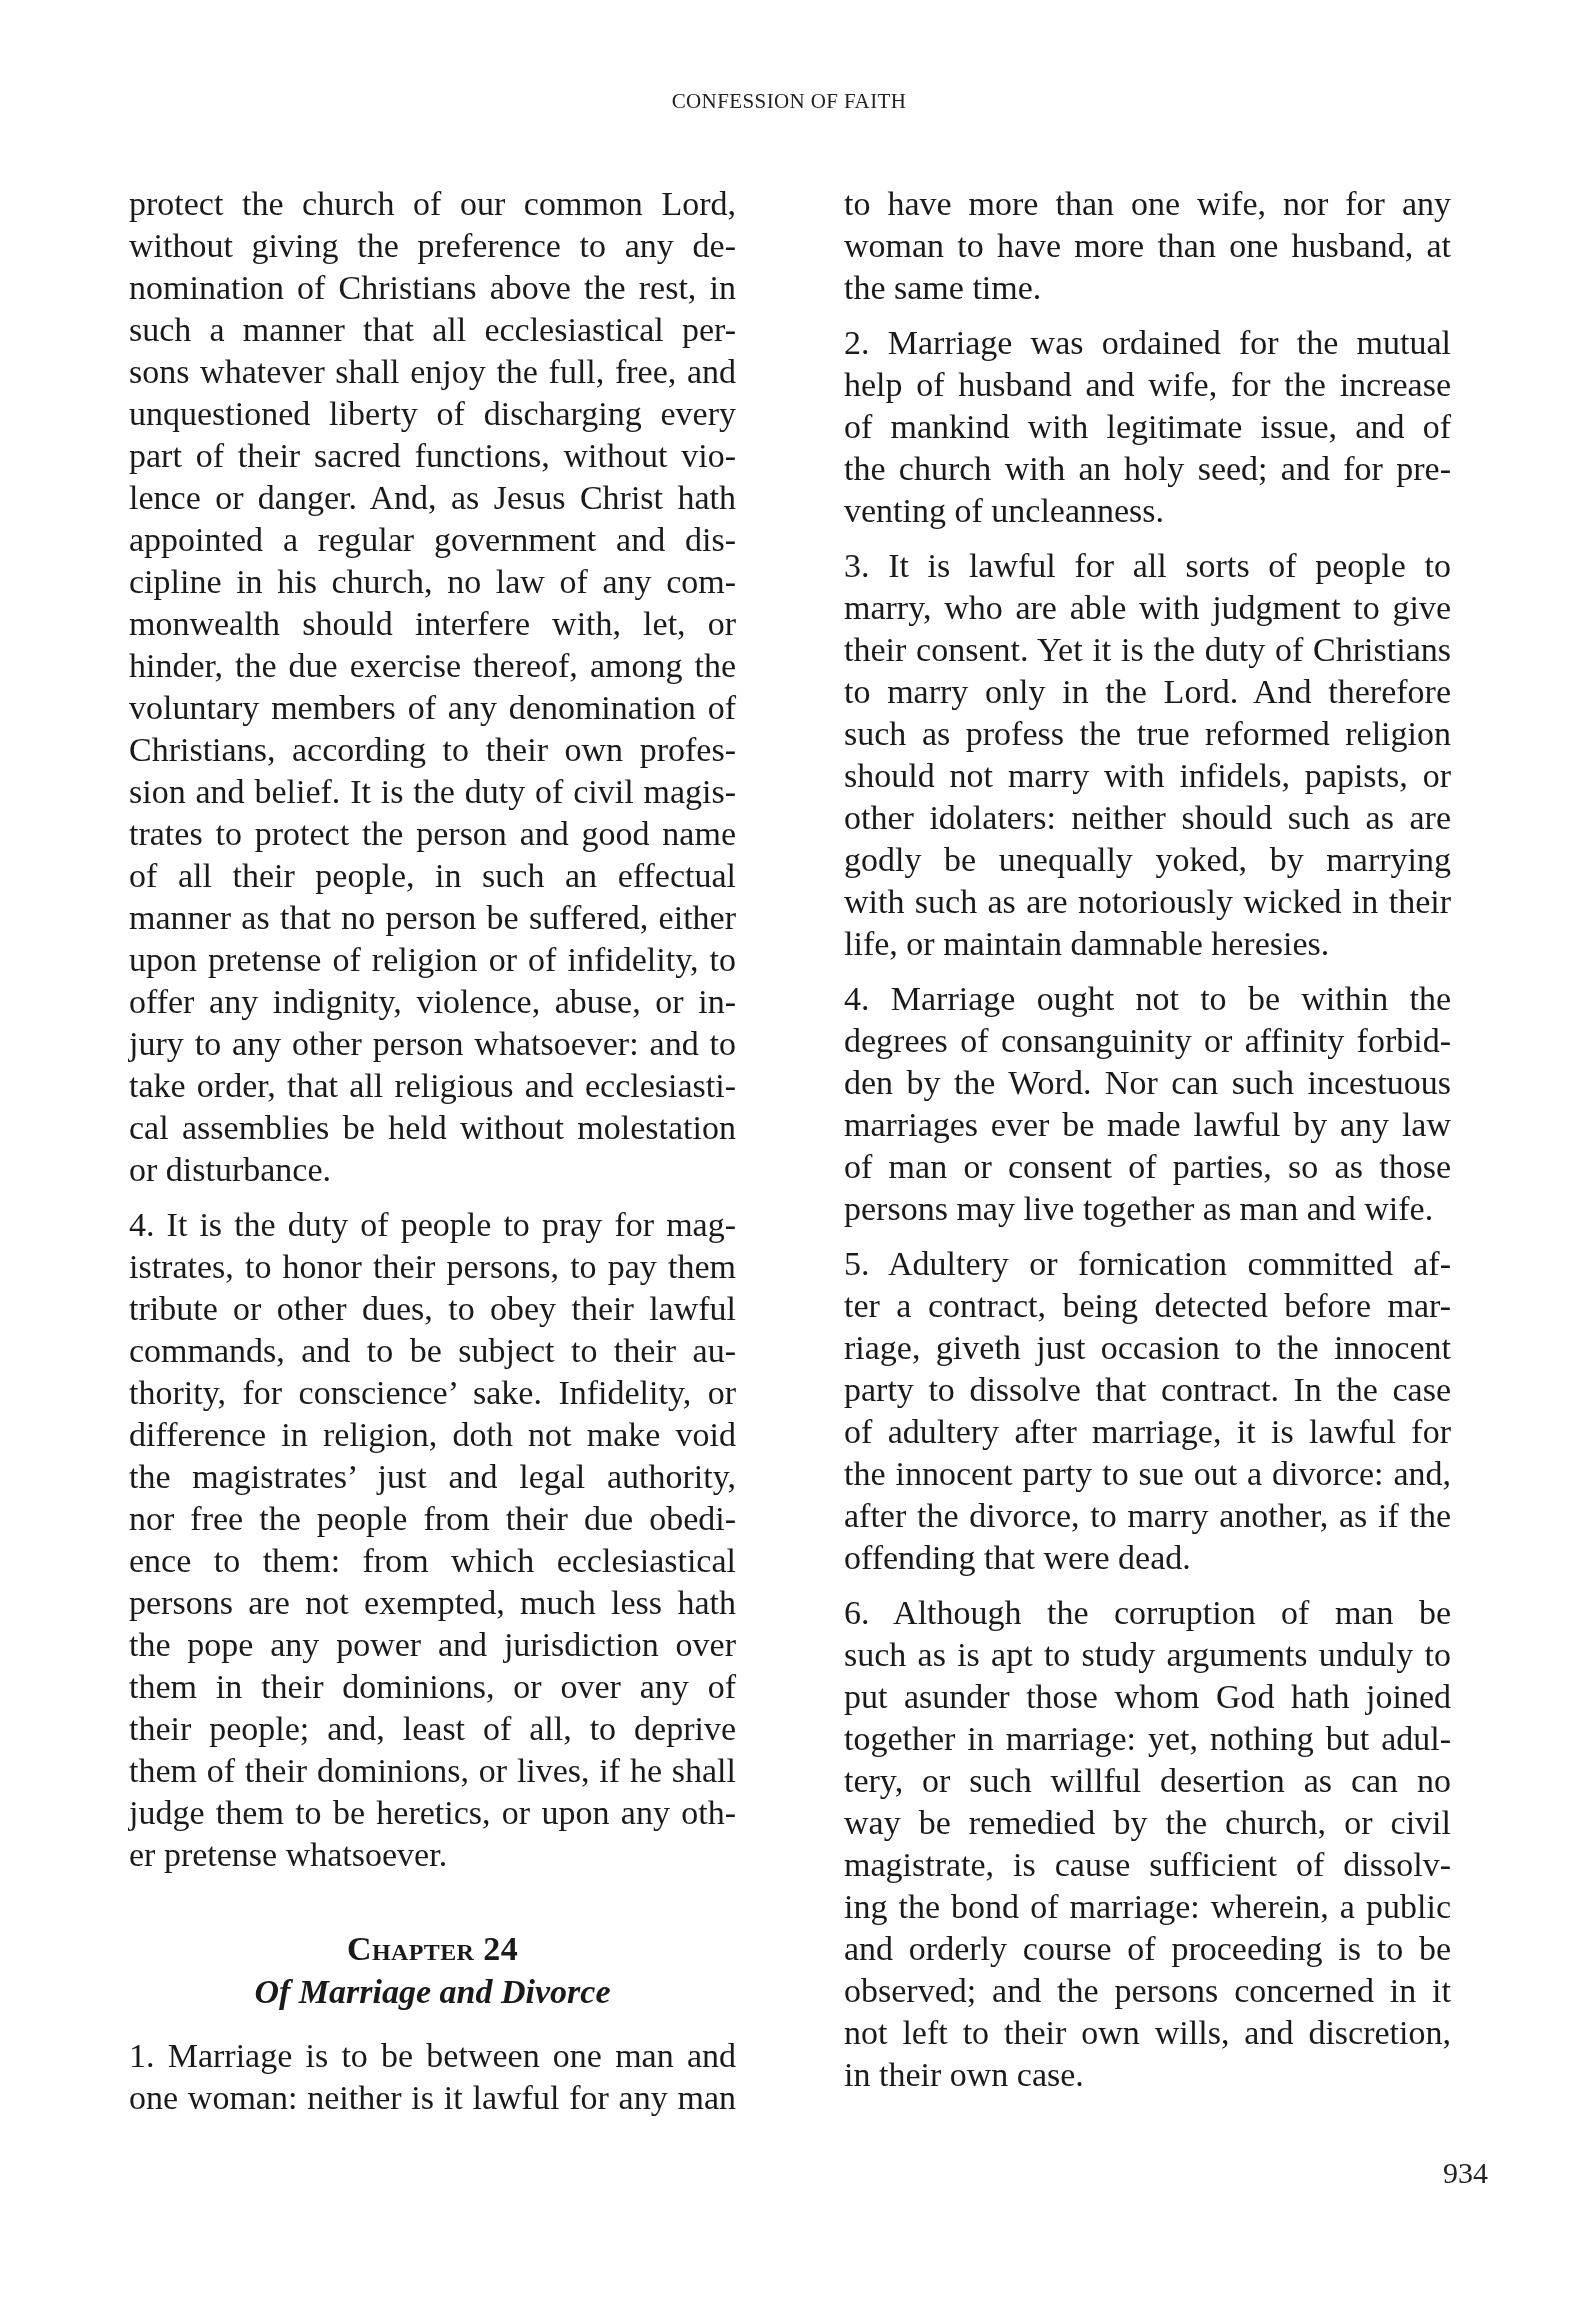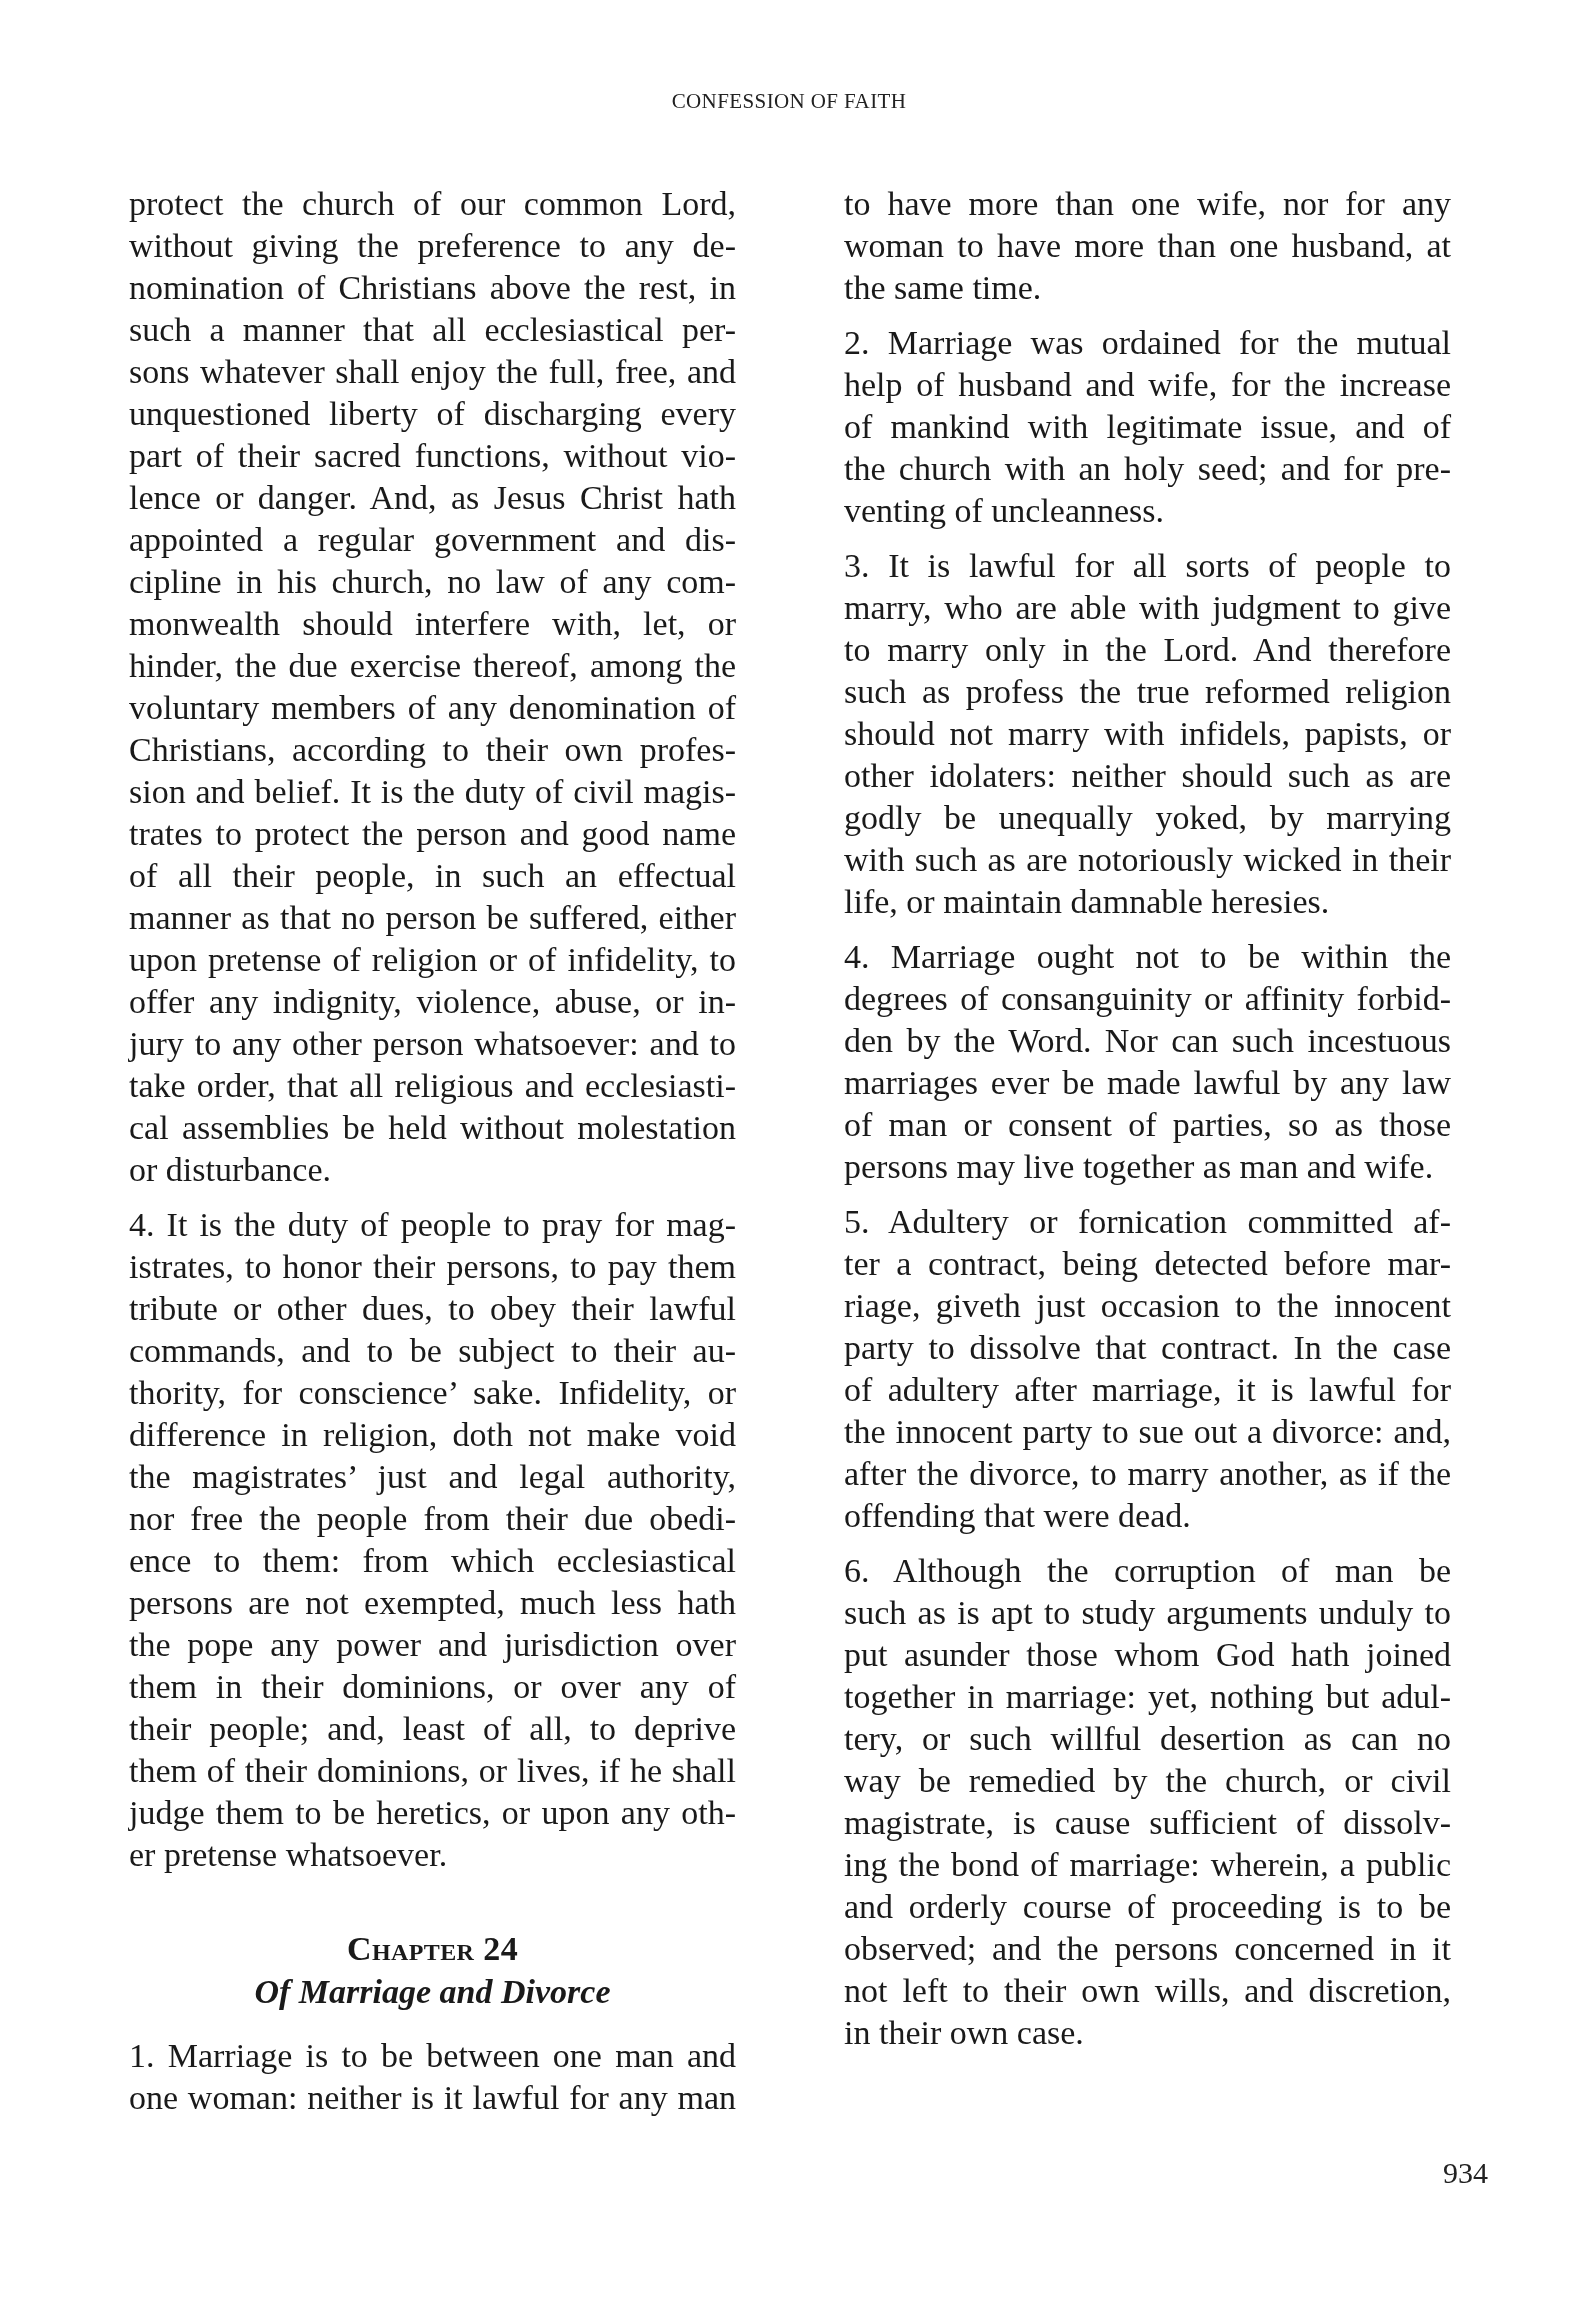--- a/index.html
+++ b/index.html
@@ -108,20 +108,21 @@
   <div class="para">
       <span class="line">2.  Marriage was ordained for the mutual</span>
       <span class="line">help of husband and wife, for the increase</span>
       <span class="line">of mankind with legitimate issue, and of</span>
       <span class="line">the church with an holy seed; and for pre-</span>
       <span class="line last">venting of uncleanness.</span>
     </div>
   <div class="para">
       <span class="line">3.  It is lawful for all sorts of people to</span>
       <span class="line">marry, who are able with judgment to give</span>
+      <span class="line">their consent. Yet it is the duty of Christians</span>
       <span class="line">to marry only in the Lord. And therefore</span>
       <span class="line">such as profess the true reformed religion</span>
       <span class="line">should not marry with infidels, papists, or</span>
       <span class="line">other idolaters: neither should such as are</span>
       <span class="line">godly be unequally yoked, by marrying</span>
       <span class="line">with such as are notoriously wicked in their</span>
       <span class="line last">life, or maintain damnable heresies.</span>
     </div>
   <div class="para">
       <span class="line">4.  Marriage ought not to be within the</span>

